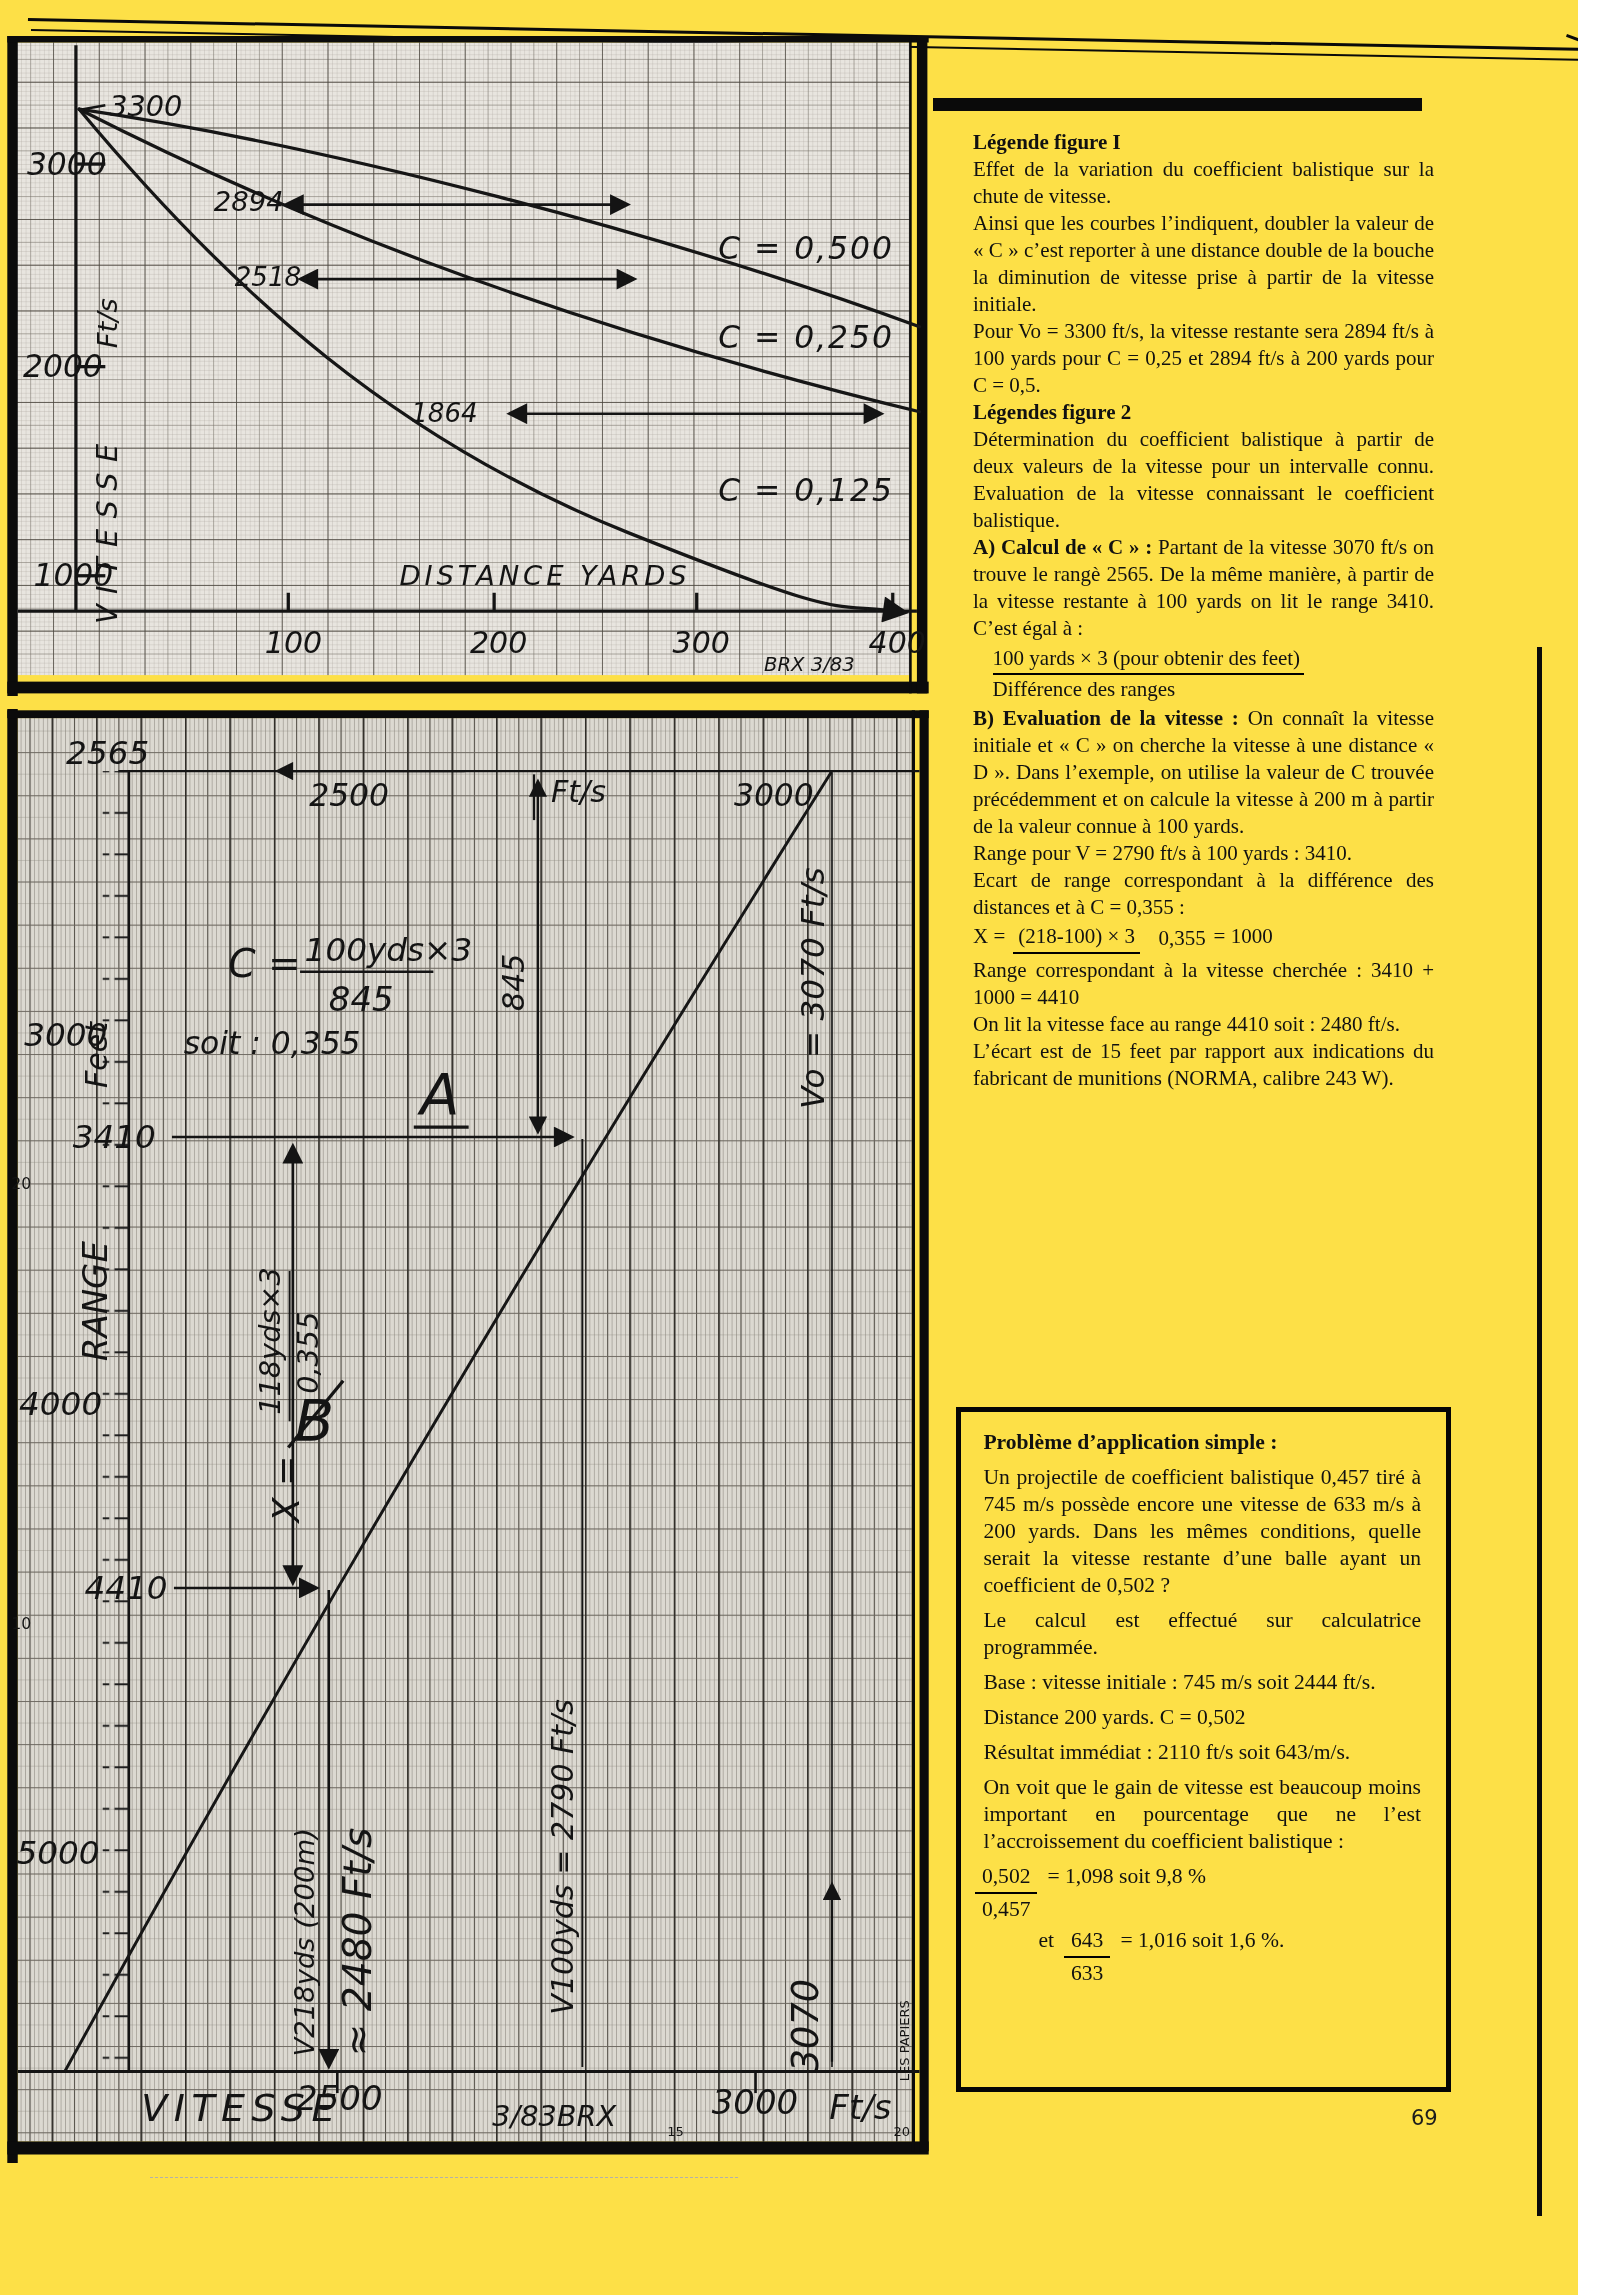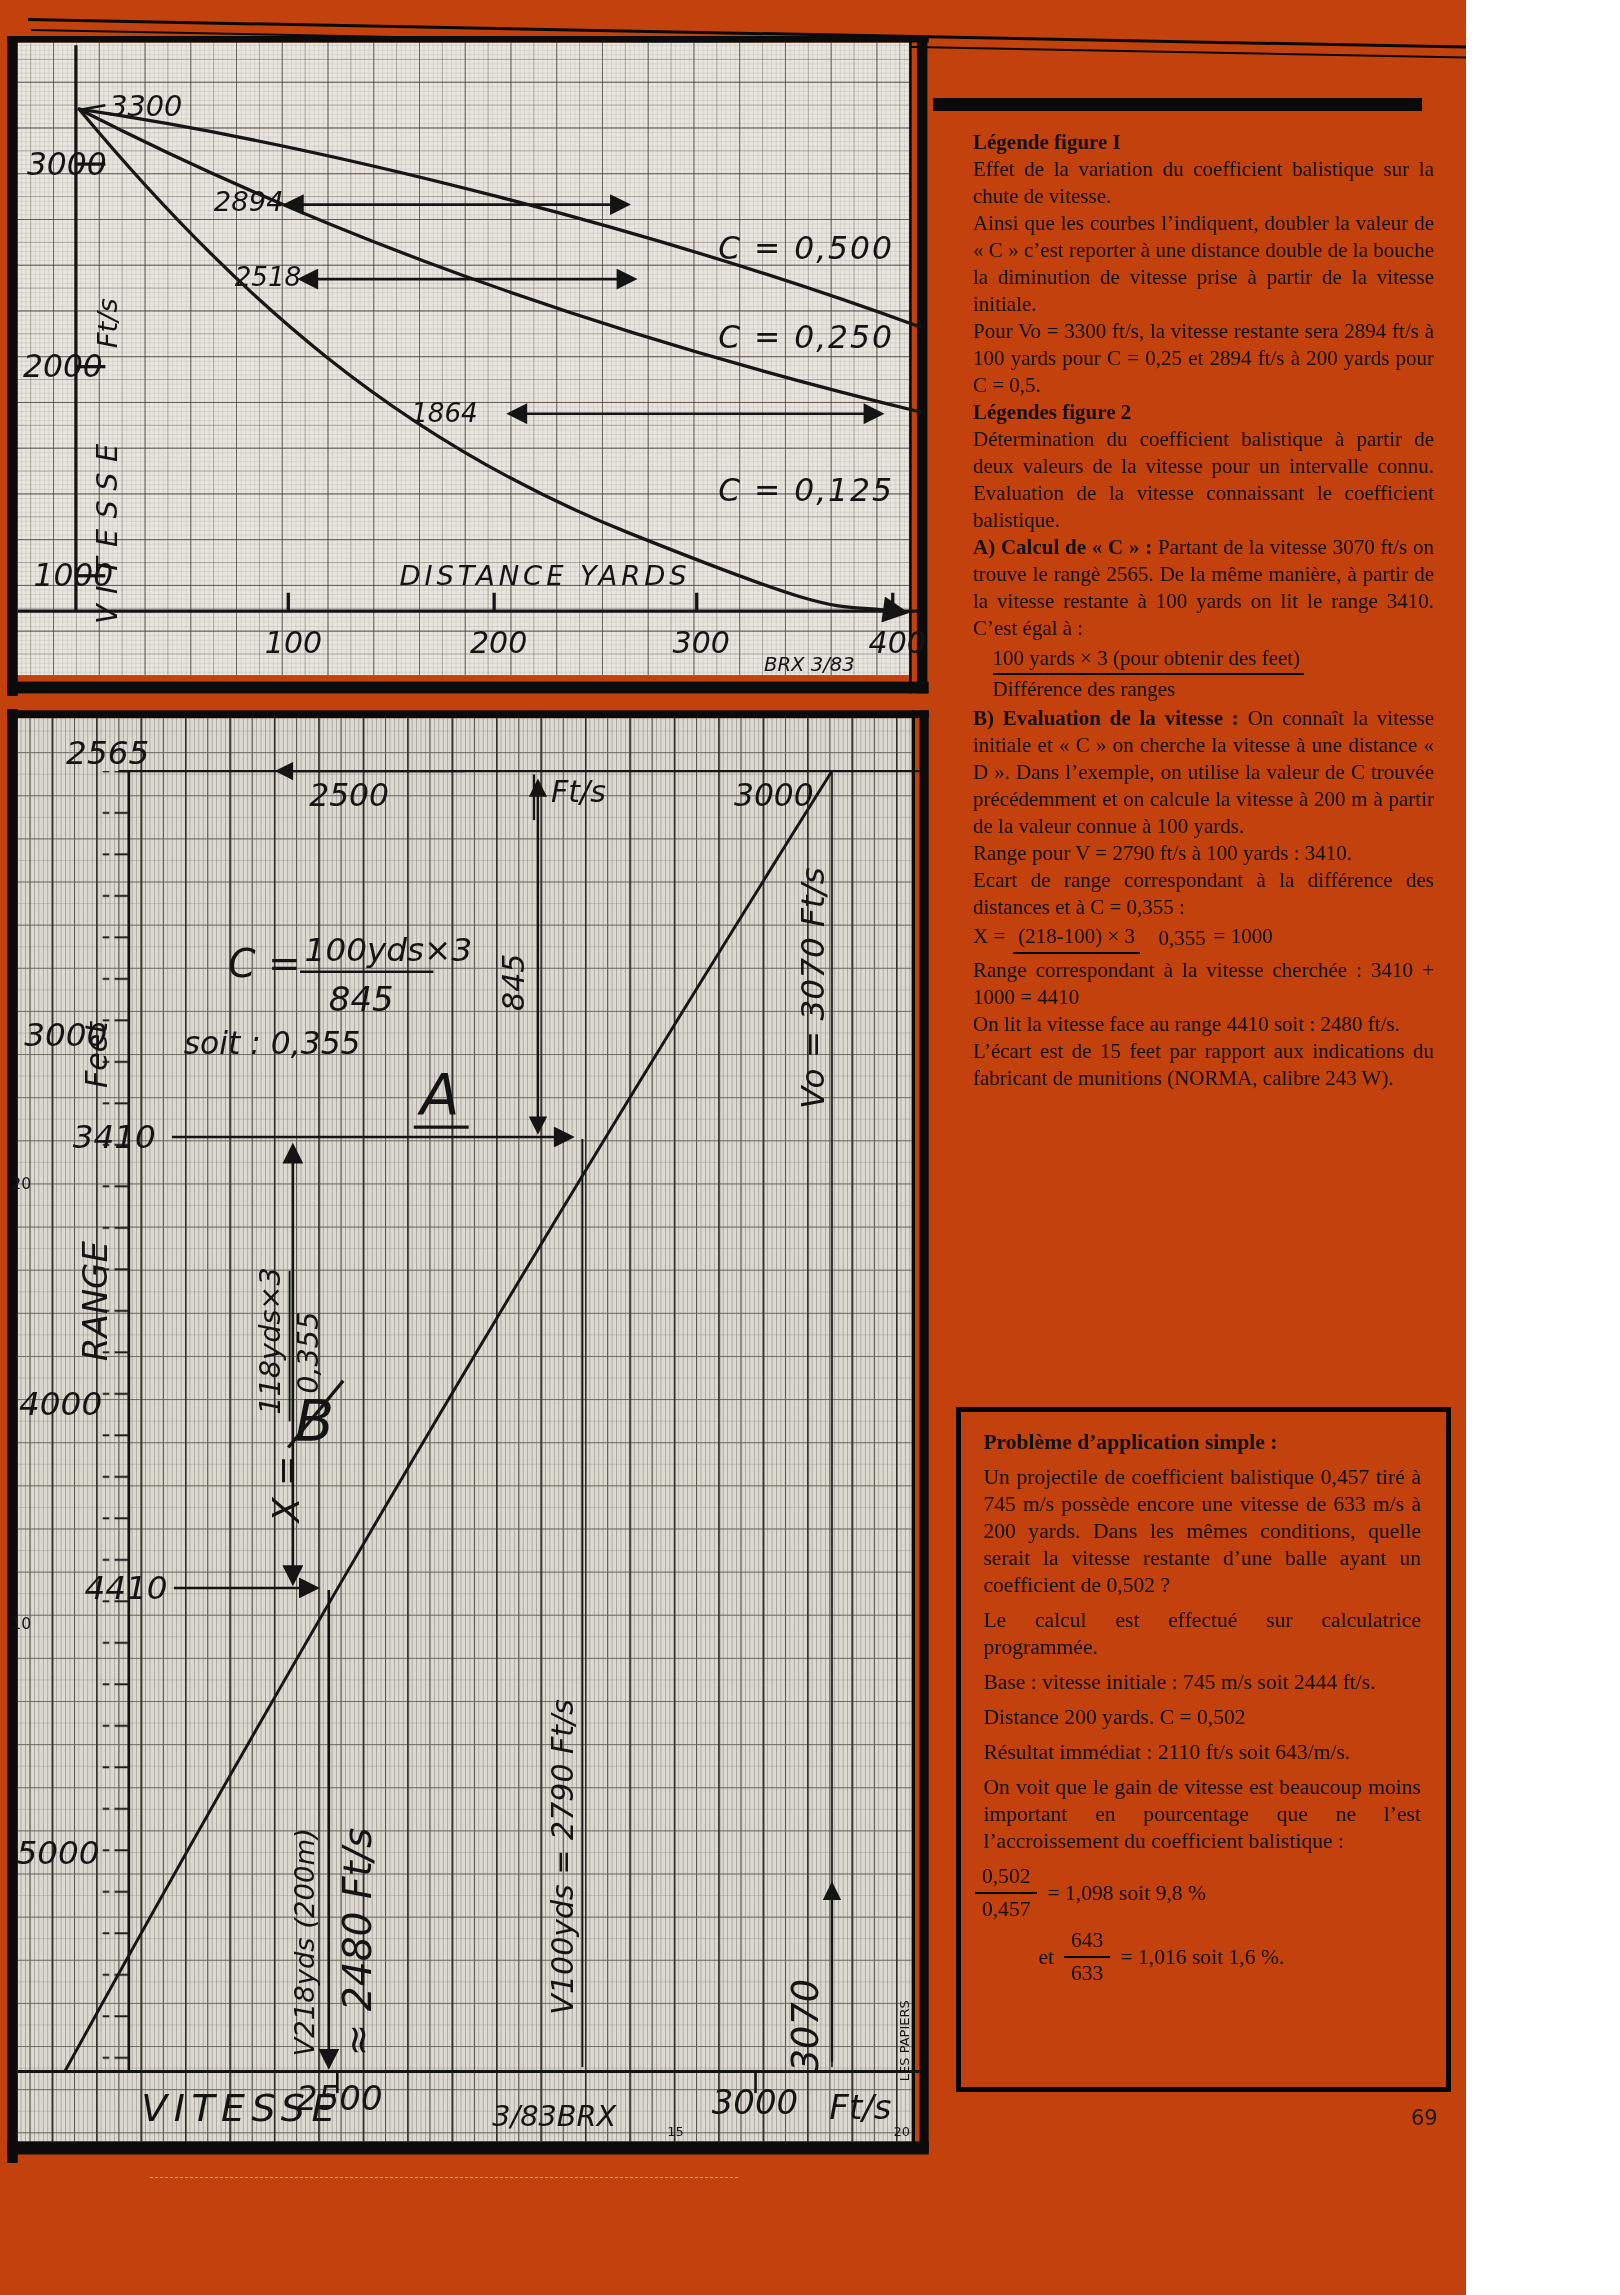--- a/index.html
+++ b/index.html
@@ -1,16 +1,16 @@
 <!DOCTYPE html>
 <html style="font-size:10.5px"><head>
 <meta charset="utf-8">
 <style>
   html,body{margin:0;padding:0;background:#ffffff;}
-  #page{position:relative;width:1466px;height:2295px;background:#c2410c;overflow:hidden;
+  #page{position:relative;width:1578px;height:2295px;background:#fde047;overflow:hidden;
         font-family:"Liberation Serif", serif;color:#111;}
   .abs{position:absolute;}
   .artifact{background:#0a0a0a;transform-origin:left top;}
   .fig{position:absolute;}
   
   #legend-col{position:absolute;left:973px;top:129px;width:461px;
     font-size:21px;line-height:27px;text-align:justify;}
   #legend-col p{margin:0;}
   #legend-col .hd{font-weight:bold;}
   .frac-block{margin:2.6px 0 3.9px 19.6px;line-height:26px;}
@@ -19,21 +19,21 @@
   .eqx{display:flex;align-items:flex-start;gap:7.8px;margin:1.3px 0 2.6px 0;}
   .eqx .frac{display:inline-flex;flex-direction:row;}
   .eqx .frac .num{border-bottom:2.6px solid #000;padding:0 5.2px 2.6px 5.2px;}
   .eqx .frac .den{padding:2.6px 0 0 18.3px;}
   
   #problem-box{position:absolute;left:956px;top:1407px;width:495px;height:685px;
     box-sizing:border-box;border:5.9px solid #050505;padding:9.2px 17px 6.5px 14.4px;
     font-size:21.6px;line-height:27px;text-align:justify;}
   #problem-box p{margin:8px;}
   #problem-box .hd{font-weight:bold;}
-  .eqf{display:flex;align-items:center;gap:10.5px;margin:3.9px 0 1.3px 0;}
+  .eqf{display:flex;align-items:flex-start;gap:10.5px;margin:3.9px 0 1.3px 0;}
   .eqf .frac{display:inline-flex;flex-direction:column;text-align:center;}
   .eqf .frac .num{border-bottom:2.6px solid #000;padding:0 6.5px 2px 6.5px;}
   .eqf .frac .den{padding:2px 6.5px 0 6.5px;}
   .indent2{margin-left:63px !important;}
   #page-number{position:absolute;left:1411px;top:2106px;font-family:"DejaVu Sans",sans-serif;
     font-size:21px;color:#1c1c1c;}
   svg text{fill:#141414;font-family:"DejaVu Sans",sans-serif;}
   svg .hand{font-style:italic;}
 </style>
 </head>

